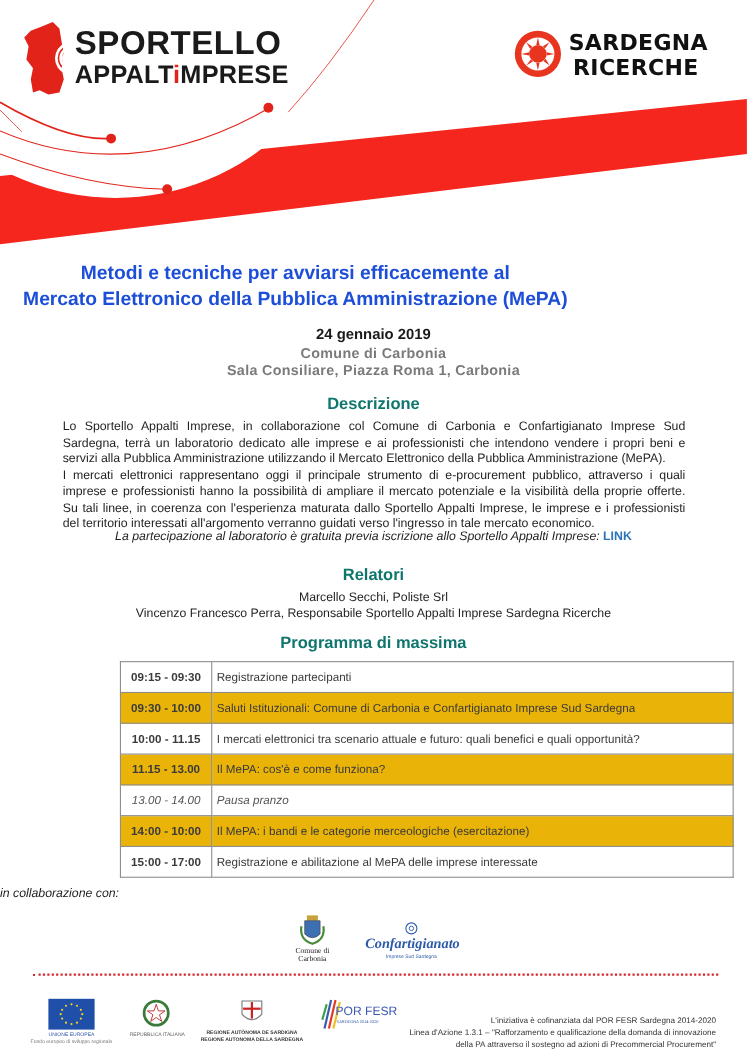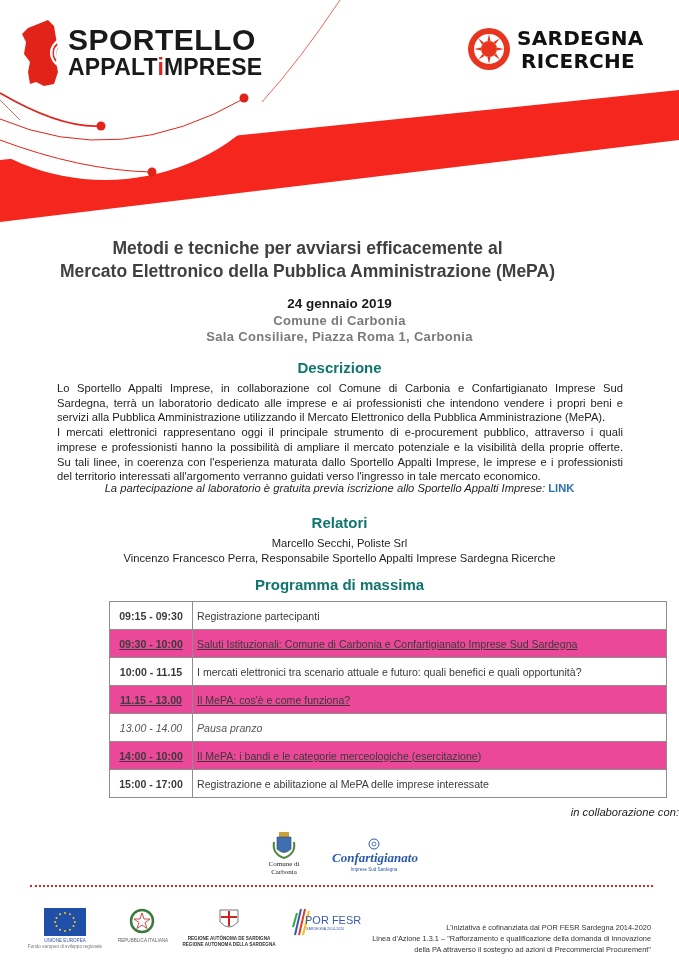--- a/index.html
+++ b/index.html
@@ -11,43 +11,43 @@
   .logo-sportello { position: absolute; left: 20px; top: 18px; width: 240px; height: 70px; }
   .logo-sportello .t1 { position: absolute; left: 48px; top: 6px; font-size: 30px; font-weight: bold; letter-spacing: 0.5px; color: #1a1a1a; line-height: 32px; }
   .logo-sportello .t2 { position: absolute; left: 48px; top: 36px; font-size: 23px; font-weight: bold; letter-spacing: 0.2px; color: #1a1a1a; line-height: 26px; }
   .logo-sportello .t2 .i { color: #e2231a; }
   .logo-sardegna { position: absolute; left: 465px; top: 25px; width: 200px; height: 50px; }
   .logo-sardegna .t1, .logo-sardegna .t2 { position: absolute; left: 52px; font-family: "DejaVu Sans", sans-serif; font-weight: bold; color: #111; font-size: 20px; line-height: 22px; letter-spacing: 0.3px; }
   .logo-sardegna .t1 { top: 2px; }
   .logo-sardegna .t2 { top: 25px; left: 56px; }
 
   
-  .title { position: absolute; left: 0; width: 537px; text-align: center; color: #404040; font-weight: bold; font-size: 17.5px; line-height: 24px; padding-left: 39px; }
+  .title { position: absolute; left: 0; width: 537px; text-align: center; color: #1d4ed8; font-weight: bold; font-size: 17.5px; line-height: 24px; }
   .center { position: absolute; left: 0; width: 679px; text-align: center; }
   .date { top: 296px; font-size: 13.5px; font-weight: bold; color: #1a1a1a; }
   .place1 { top: 313px; font-size: 13px; font-weight: bold; color: #7a7a7a; letter-spacing: 0.3px; }
   .place2 { top: 329px; font-size: 13px; font-weight: bold; color: #7a7a7a; letter-spacing: 0.3px; }
   .section-h { position: absolute; left: 0; width: 679px; text-align: center; color: #0f766e; font-weight: bold; font-size: 15px; }
 
   .desc { position: absolute; left: 57px; width: 566px; top: 381px; font-size: 11.2px; line-height: 14.7px; text-align: justify; color: #1e1e1e; }
   .desc p { margin: 0; text-align: justify; text-align-last: justify; }
   .desc p.last { text-align-last: left; }
   .note { position: absolute; left: 0; width: 679px; text-align: center; top: 482px; font-size: 11.2px; font-style: italic; color: #1e1e1e; }
   .note a { color: #2a73b8; font-weight: bold; font-style: normal; text-decoration: none; }
 
   .speakers { position: absolute; left: 0; width: 679px; text-align: center; font-size: 11.2px; line-height: 15px; color: #1e1e1e; }
 
   
   table.prog { position: absolute; left: 109px; top: 601px; width: 558px; border-collapse: collapse; font-size: 10.6px; color: #3a3a3a; }
   table.prog td { border: 1.5px solid #8e8e8e; height: 27px; padding: 0 4px; }
   table.prog td.time { width: 74px; text-align: center; font-weight: bold; color: #3b3b3b; }
-  table.prog tr.alt td { background: #ec4899; text-decoration: underline; }
+  table.prog tr.alt td { background: #eab308; }
   table.prog tr.break td { font-style: italic; font-weight: normal; color: #555; }
 
-  .collab { position: absolute; left: 0; width: 679px; text-align: right; top: 806px; font-size: 11.2px; font-style: italic; color: #1e1e1e; }
+  .collab { position: absolute; left: 0; width: 679px; text-align: left; top: 806px; font-size: 11.2px; font-style: italic; color: #1e1e1e; }
 
   .dotted { position: absolute; left: 30px; width: 623px; top: 885px; height: 0; border-top: 2.5px dotted #d4282d; }
 
   .small-logo-text { position: absolute; text-align: center; color: #555; }
   .footer-text { position: absolute; right: 28px; top: 922px; width: 360px; text-align: right; font-size: 7.4px; line-height: 11px; color: #333; }
 </style>
 </head>
 <body>
 
 <svg id="header-art" viewBox="0 0 679 230" width="679" height="230">

